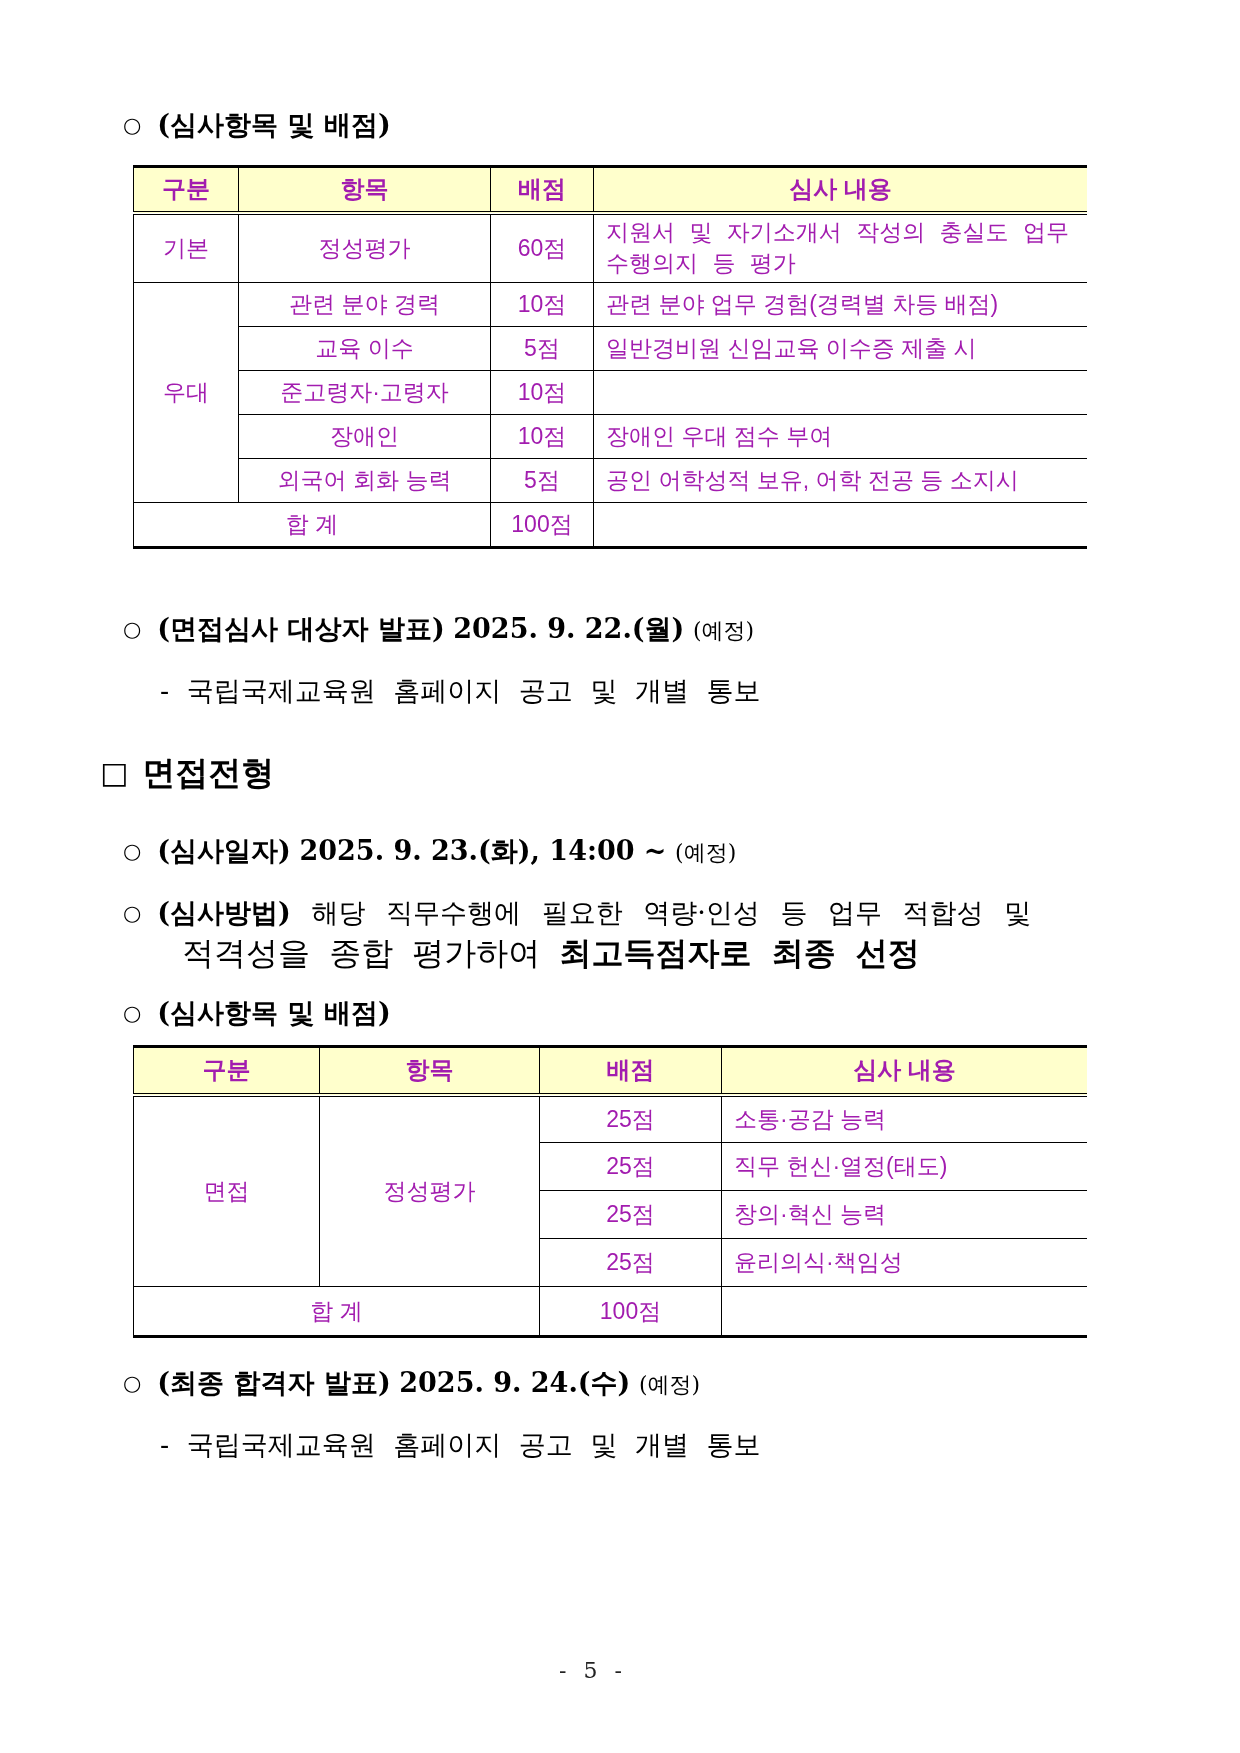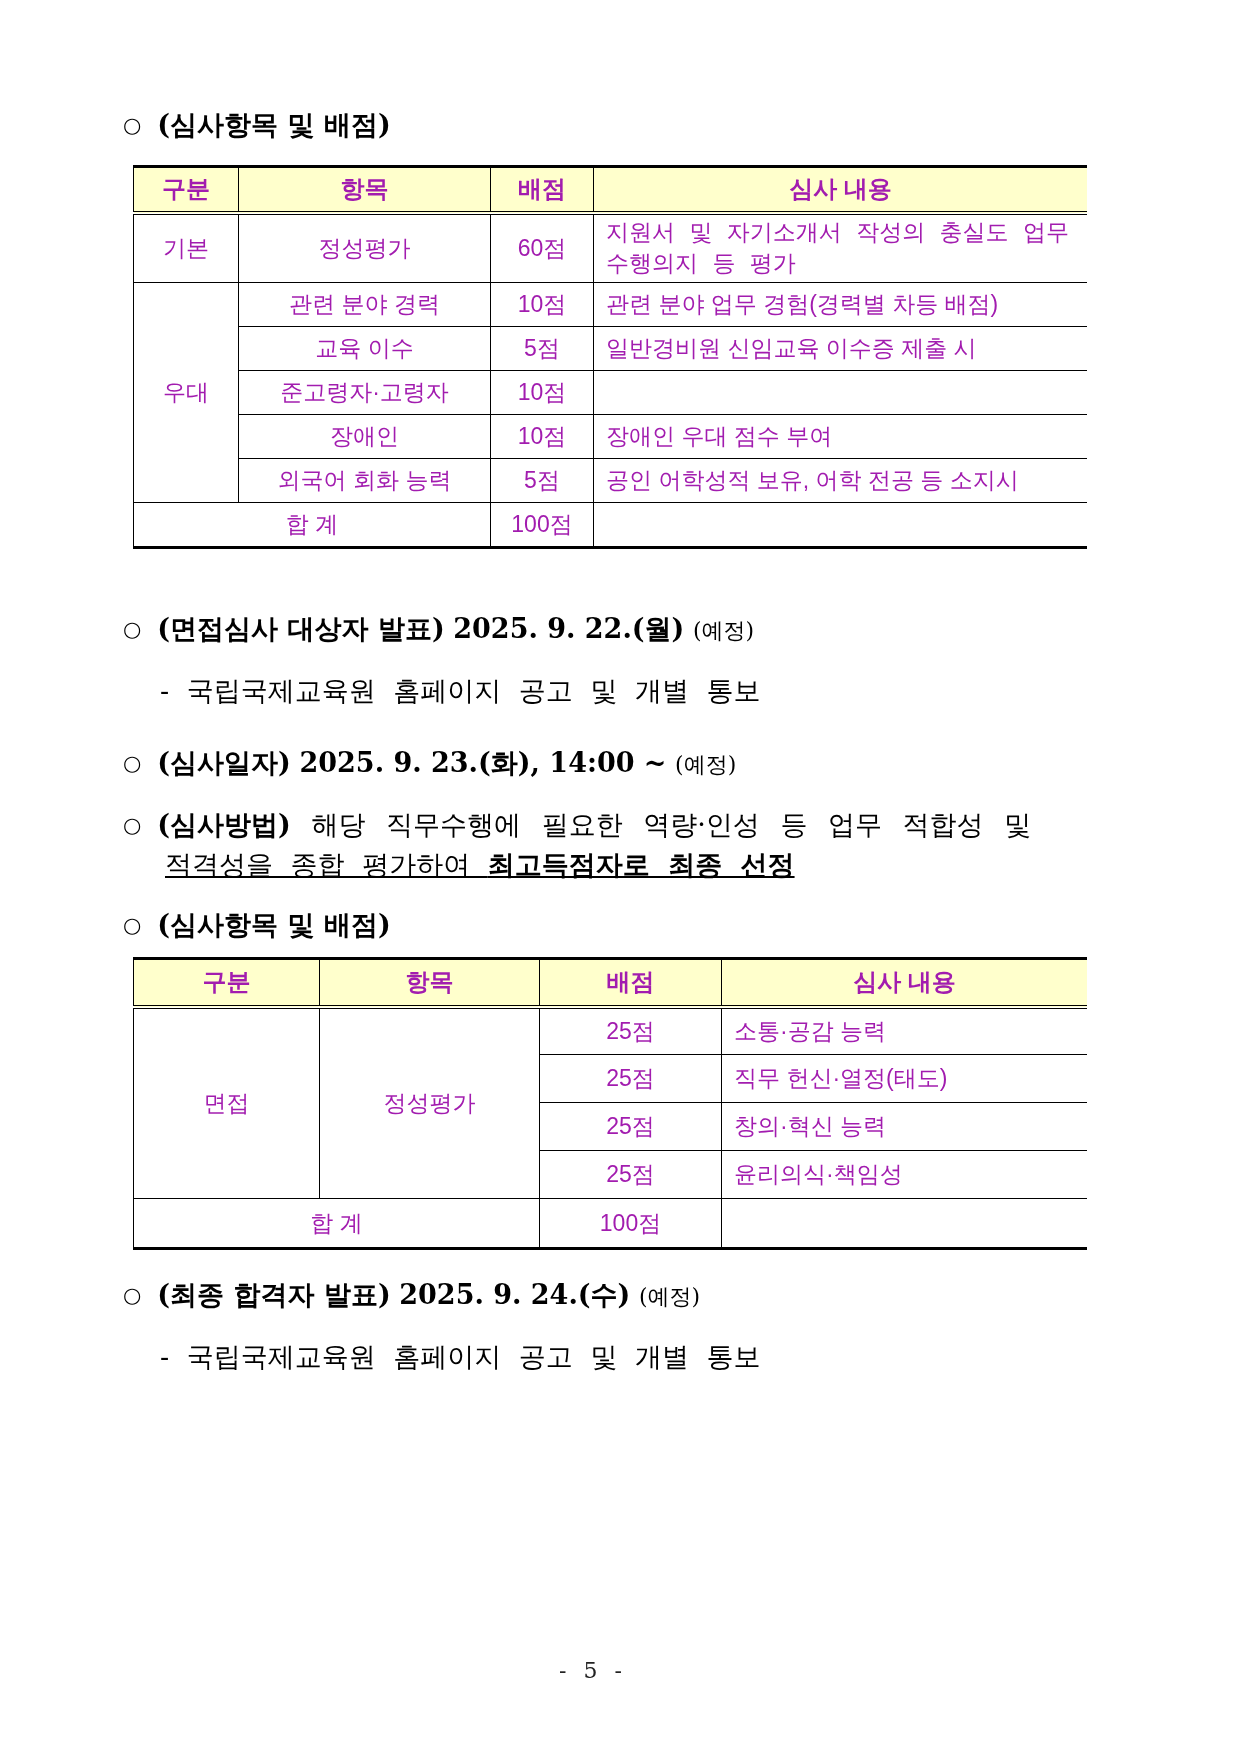--- a/index.html
+++ b/index.html
@@ -12,21 +12,21 @@
     overflow:hidden;
   }
   .content{padding:105px 60px 0 100px;}
 
   
   .bullet{margin:0 0 0 23px;font-size:27px;line-height:40px;white-space:nowrap;}
   .bullet .marker{font-size:21px;margin-right:16px;vertical-align:2px;}
   .bullet .b{font-weight:bold;}
   .bullet .note{font-size:22px;}
   .sub-line{margin:20px 0 0 60px;font-size:27px;line-height:40px;word-spacing:9px;}
-  .cont-line{margin:0 0 0 65px;font-size:27px;line-height:40px;word-spacing:9px;text-decoration:underline;}
+  .cont-line{margin:0 0 0 82px;font-size:32px;line-height:40px;word-spacing:9px;}
   .cont-line .b{font-weight:bold;}
   .mt20{margin-top:20px;}
   .mt32{margin-top:32px;}
   .mt60{margin-top:60px;}
   .mt62{margin-top:25px;}
   .wsp2{word-spacing:12px;}
 
   
   .section-heading{
     margin:36px 0 0 0;
@@ -130,20 +130,23 @@
       </tbody>
     </table>
 
     <p class="bullet mt60">
       <span class="marker">○</span><span class="b">(면접심사 대상자 발표)</span>
       <span class="b">2025. 9. 22.(월)</span>
       <span class="note">(예정)</span>
     </p>
     <p class="sub-line">- 국립국제교육원 홈페이지 공고 및 개별 통보</p>
 
+    <h2 class="section-heading">
+      <span class="sq">□</span><span>면접전형</span>
+    </h2>
 
     <p class="bullet mt32">
       <span class="marker">○</span><span class="b">(심사일자)</span>
       <span class="b">2025. 9. 23.(화), 14:00 ~</span>
       <span class="note">(예정)</span>
     </p>
 
 
     <p class="bullet mt20 wsp2">
       <span class="marker">○</span><span class="b">(심사방법)</span>

